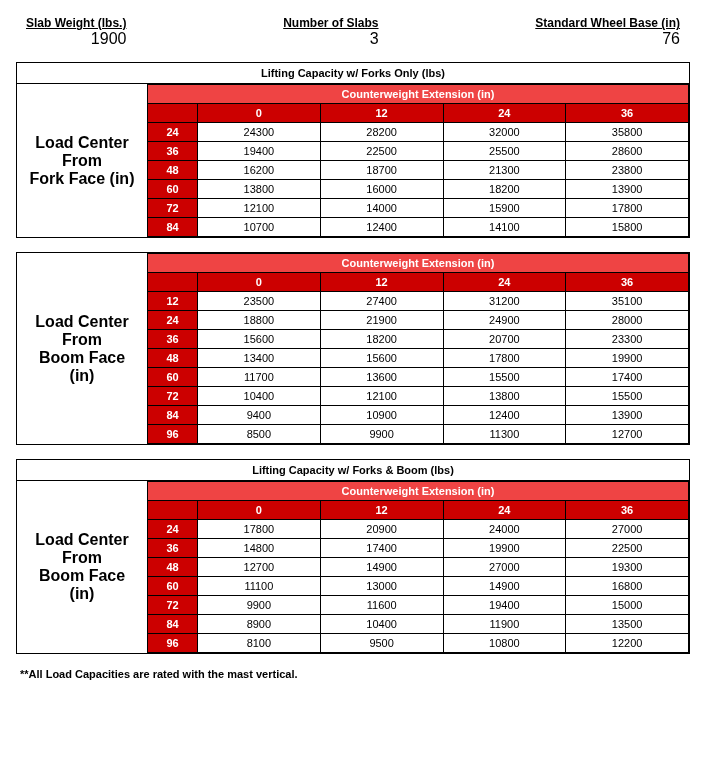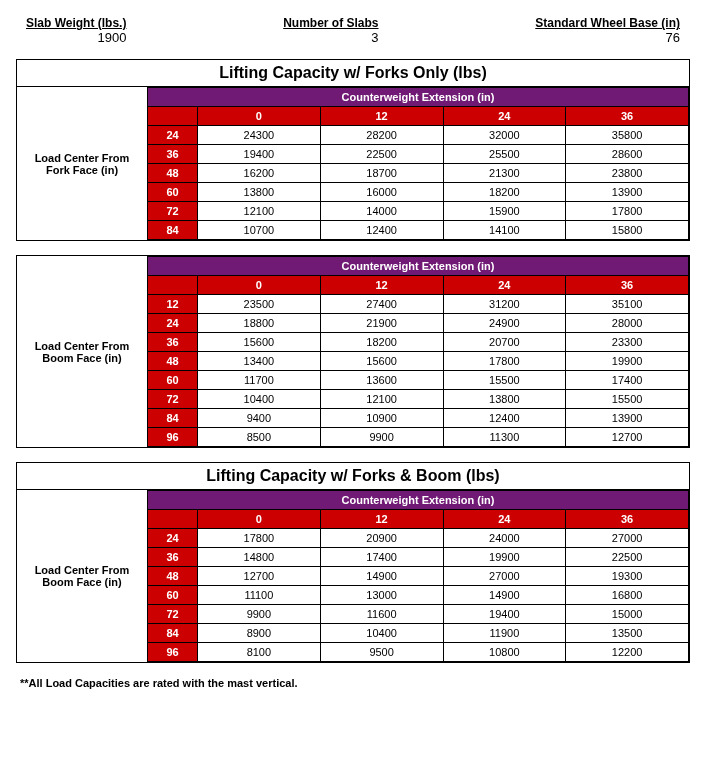--- a/index.html
+++ b/index.html
@@ -19,68 +19,68 @@
     }
     .header-item {
       text-align: right;
     }
     .header-item .label {
       font-weight: bold;
       text-decoration: underline;
       font-size: 12px;
     }
     .header-item .value {
-      font-size: 13px;
+      font-size: 16px;
     }
 
     .table-section {
       border: 1px solid #000;
       margin-bottom: 14px;
     }
 
     .section-title {
       text-align: center;
       font-weight: bold;
       padding: 4px 0;
-      font-size: 16px;
+      font-size: 11px;
       border-bottom: 1px solid #000;
     }
 
     .outer-table {
       width: 100%;
       border-collapse: collapse;
     }
 
     .outer-table td {
       vertical-align: middle;
     }
 
     .label-cell {
       text-align: center;
       font-weight: bold;
-      font-size: 11px;
+      font-size: 16px;
       padding: 4px 8px;
       width: 130px;
       vertical-align: middle;
     }
 
     .data-table {
       width: 100%;
       border-collapse: collapse;
     }
 
     .data-table th, .data-table td {
       border: 1px solid #000;
       text-align: center;
       padding: 3px 4px;
       font-size: 11px;
     }
 
     .header-cw {
-      background-color: #701a75;
+      background-color: #ef4444;
       color: #fff;
       font-weight: bold;
       font-size: 11px;
     }
 
     .header-num {
       background-color: #cc0000;
       color: #fff;
       font-weight: bold;
       font-size: 11px;

